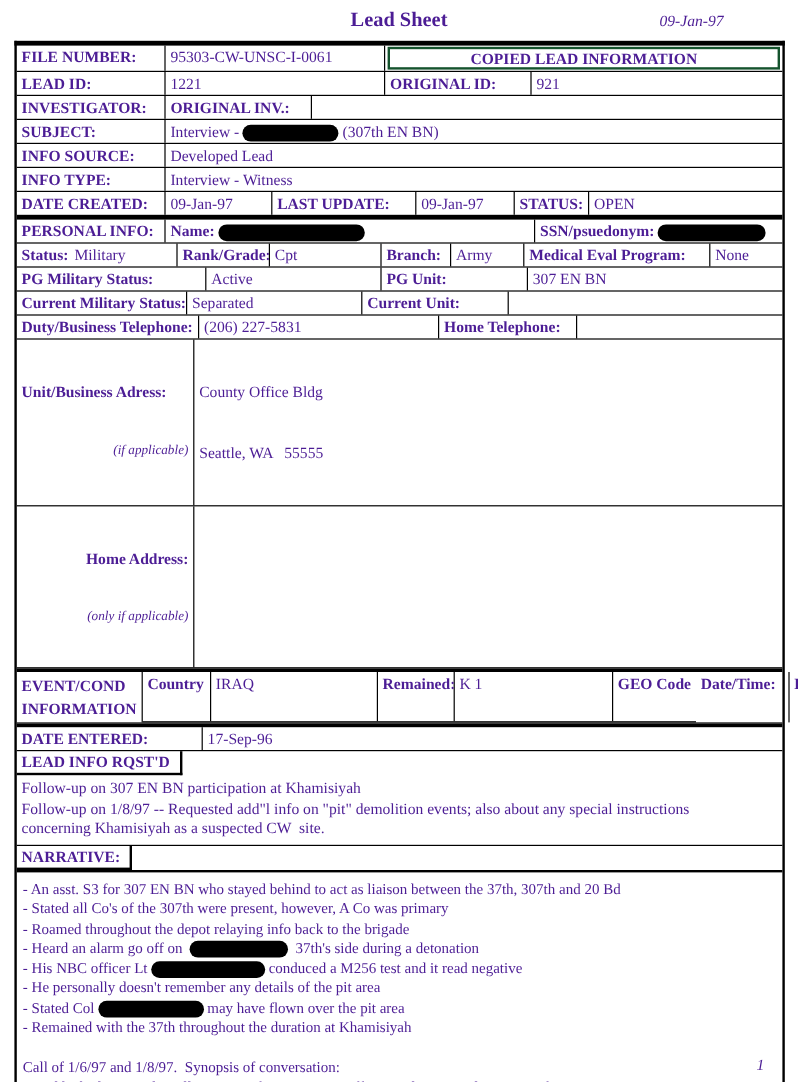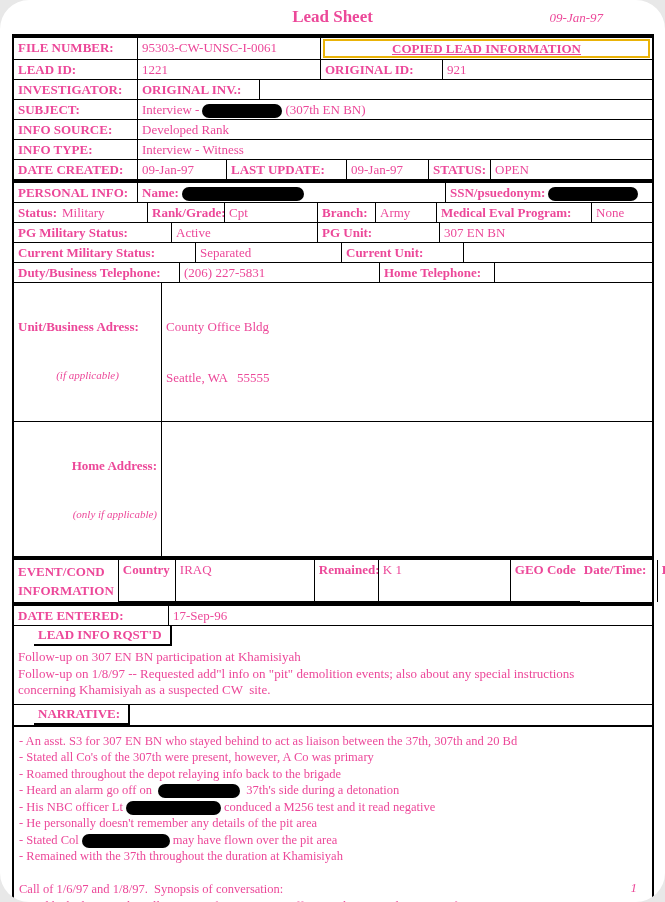--- a/index.html
+++ b/index.html
@@ -4,23 +4,22 @@
 <style>
   * { box-sizing: border-box; }
   html, body { margin: 0; padding: 0; background: #e8e8e8; }
   .page {
     position: relative;
     width: 665px;
     height: 902px;
     margin: 0 auto;
     background: #ffffff;
     font-family: "Liberation Serif", serif;
-    color: #ec4899;
+    color: #4c1d95;
     overflow: hidden;
-    border-radius: 29px;
   }
   .doc-header { position: relative; height: 34px; padding-top: 7px; }
   .doc-title { text-align: center; font-weight: bold; font-size: 17px; }
   .doc-date { position: absolute; right: 62px; top: 10px; font-style: italic; font-size: 13px; }
 
   .form {
     margin-left: 12px;
     width: 642px;
     border-left: 2px solid #000;
     border-right: 2px solid #000;
@@ -29,29 +28,29 @@
   }
   .row { display: flex; border-bottom: 1px solid #000; min-height: 20px; align-items: stretch; }
   .row.tall { min-height: 44px; }
   .row.tall2 { min-height: 40px; }
   .row.thick { border-top: 3px solid #000; }
   .c { padding: 1px 4px; border-right: 1px solid #000; white-space: pre; overflow: hidden; line-height: 17px; }
   .c.fill { flex: 1; border-right: none; }
   .b { font-weight: bold; }
   .vspan { margin-left: 5px; }
   .copiedWrap { flex: 1; padding: 1px 2px; border-right: none; }
-  .copiedBox { border: 2px solid #eab308; text-align: center; font-weight: bold; line-height: 15px; text-decoration: underline; }
-  .note { font-style: italic; font-size: 11px; text-align: center; line-height: 13px; }
+  .copiedBox { border: 2px solid #14532d; text-align: center; font-weight: bold; line-height: 15px; }
+  .note { font-style: italic; font-size: 11px; text-align: right; line-height: 13px; }
   .rightAl { text-align: right; }
   .redact { display: inline-block; background: #000; height: 14px; border-radius: 7px; vertical-align: middle; margin: 0 3px; }
   .eventLeft { width: 108px; border-right: 1px solid #000; padding: 2px 4px; font-weight: bold; line-height: 19px; }
   .eventRight { flex: 1; display: flex; flex-direction: row; }
   .erow { display: flex; flex: 1; align-items: stretch; }
   .erow.divider { border-bottom: 1px solid #000; }
-  .labelBoxRow { display: flex; min-height: 20px; padding-left: 20px; }
+  .labelBoxRow { display: flex; min-height: 20px; }
   .labelBoxRow.topline { border-top: 1px solid #000; }
   .labelBox { border-right: 2px solid #000; border-bottom: 2px solid #000; padding: 1px 8px 1px 4px; font-weight: bold; line-height: 16px; white-space: pre; }
   .textblock { padding: 3px 4px 5px 4px; font-size: 13px; }
   .tline { white-space: pre-wrap; line-height: 16.5px; min-height: 16.5px; }
   .narrBox { border-top: 2px solid #000; border-bottom: 2px solid #000; height: 332px; padding: 6px 4px 0 5px; font-size: 12.5px; overflow: hidden; }
   .pageNum { position: absolute; right: 28px; bottom: 6px; font-style: italic; font-size: 13px; }
 </style>
 </head>
 <body>
 
@@ -84,21 +83,21 @@
       <div class="c b" style="width:122px">ORIGINAL INV.:</div>
     </div>
 
     <div class="row">
       <div class="c b" style="width:124px">SUBJECT:</div>
       <div class="c fill"><span>Interview -</span><span class="redact" style="width:80px"></span><span>(307th EN BN)</span></div>
     </div>
 
     <div class="row">
       <div class="c b" style="width:124px">INFO SOURCE:</div>
-      <div class="c fill">Developed Rank</div>
+      <div class="c fill">Developed Lead</div>
     </div>
 
     <div class="row">
       <div class="c b" style="width:124px">INFO TYPE:</div>
       <div class="c fill">Interview - Witness</div>
     </div>
 
     <div class="row">
       <div class="c b" style="width:124px">DATE CREATED:</div>
       <div class="c" style="width:89px">09-Jan-97</div>
@@ -125,28 +124,28 @@
     </div>
 
     <div class="row">
       <div class="c b" style="width:158px">PG Military Status:</div>
       <div class="c" style="width:146px">Active</div>
       <div class="c b" style="width:122px">PG Unit:</div>
       <div class="c fill">307 EN BN</div>
     </div>
 
     <div class="row">
-      <div class="c b" style="width:182px">Current Military Status:</div>
+      <div class="c b" style="width:142px">Current Military Status:</div>
       <div class="c" style="width:146px">Separated</div>
       <div class="c b" style="width:122px">Current Unit:</div>
       <div class="c fill"></div>
     </div>
 
     <div class="row">
-      <div class="c b" style="width:166px">Duty/Business Telephone:</div>
+      <div class="c b" style="width:152px">Duty/Business Telephone:</div>
       <div class="c" style="width:200px">(206) 227-5831</div>
       <div class="c b" style="width:115px">Home Telephone:</div>
       <div class="c fill"></div>
     </div>
 
     <div class="row tall">
       <div class="c" style="width:148px">
         <div class="b">Unit/Business Adress:</div>
         <div class="note">(if applicable)</div>
       </div>

